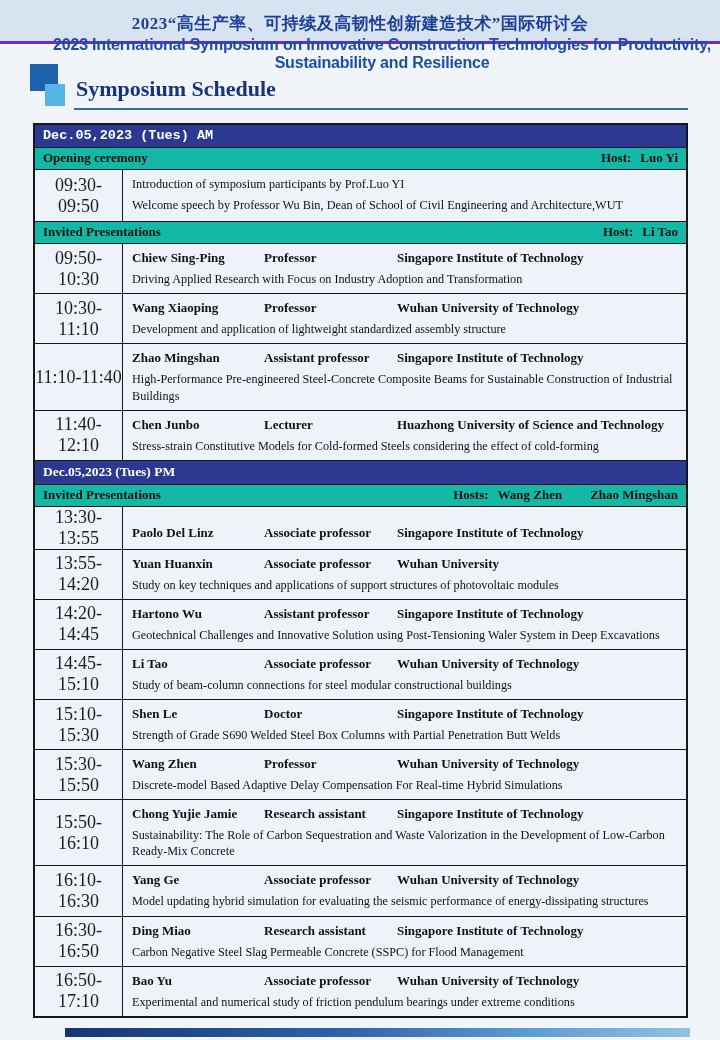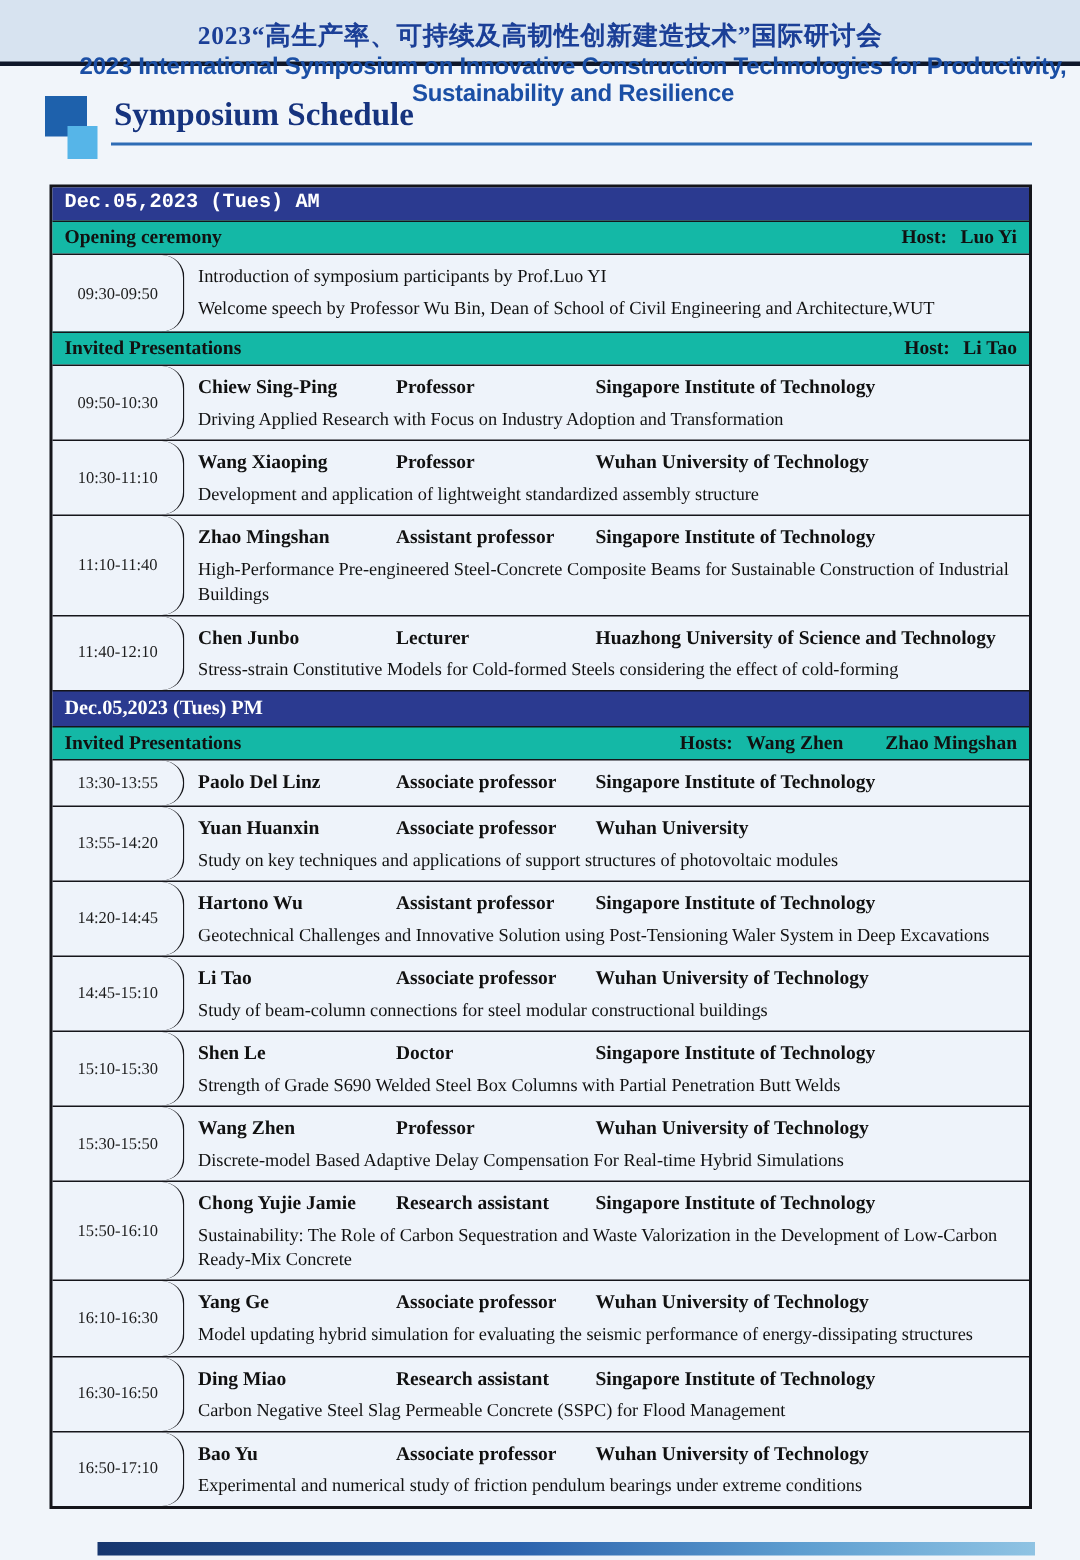--- a/index.html
+++ b/index.html
@@ -6,33 +6,33 @@
   html,body { width:720px; }
   body {
     height:1040px; position:relative; overflow:hidden;
     background:#f1f5fa;
     font-family:"Liberation Serif","DejaVu Serif",serif;
     color:#111;
   }
   
   .top-band {
     height:44px; background:#d7e3f0;
-    border-bottom:3px solid #0f172a;
+    border-bottom:3px solid #6d28d9;
     text-align:center; padding-top:13px;
   }
   .title-zh {
     font-size:17px; font-weight:bold; color:#1b3f97; line-height:1.35;
     letter-spacing:0.5px;
   }
   .title-en {
     font-family:"Liberation Sans","DejaVu Sans",sans-serif;
     font-size:16px; font-weight:bold; color:#1b4fa5; letter-spacing:-0.2px;padding-left:44px;
   }
   
-  .title-wrap { display:flex; align-items:flex-start; margin:20px 32px 0 30px; }
+  .title-wrap { display:flex; align-items:flex-end; margin:20px 32px 0 30px; }
   .sq-icon { position:relative; width:42px; height:46px; flex:none; }
   .sq-dark  { position:absolute; left:0;  top:0;  width:28px; height:27px; background:#1e61ac; }
   .sq-light { position:absolute; left:15px; top:20px; width:20px; height:22px; background:#56b5e8; }
   .title-line { flex:1; border-bottom:2px solid #2e6cb5; padding:0 0 7px 2px; margin-left:2px; }
   .page-title { font-size:22px; font-weight:bold; color:#16337e; line-height:1.1; }
   
   .sched-table {
     margin:13px 32px 0 33px;
     border:2px solid #15151a;
     background:#eef3fa;
@@ -45,21 +45,21 @@
     padding:3px 8px 4px 8px; font-size:13.5px;
   }
   .sub-row {
     background:#14b8a6; font-weight:bold; font-size:13px;
     padding:2px 8px 3px 8px; justify-content:space-between;
   }
   .host-box { display:flex; gap:9px; }
   .host-names { display:flex; gap:28px; }
   .time-cell {
     width:88px; flex:none; display:flex; align-items:center; justify-content:center;
-    border-right:1px solid #15151a; font-size:11px; color:#1c1c1c; text-align:center;border-radius:15px;
+    border-right:1px solid #15151a; font-size:18px; color:#1c1c1c; text-align:center;
   }
   .content-cell { flex:1; padding:4px 9px 5px 9px; display:flex; flex-direction:column; justify-content:flex-end; }
   .session-line { font-size:12.3px; line-height:1.72; }
   .speaker-line { display:flex; font-weight:bold; font-size:13px; padding:2px 0 3px 0; }
   .sp-name { width:132px; flex:none; }
   .sp-role { width:133px; flex:none; }
   .sp-aff  { flex:1; }
   .talk-title { font-size:12.2px; line-height:1.32; padding:2px 0 1px 0; }
   
   .footer-bar {

